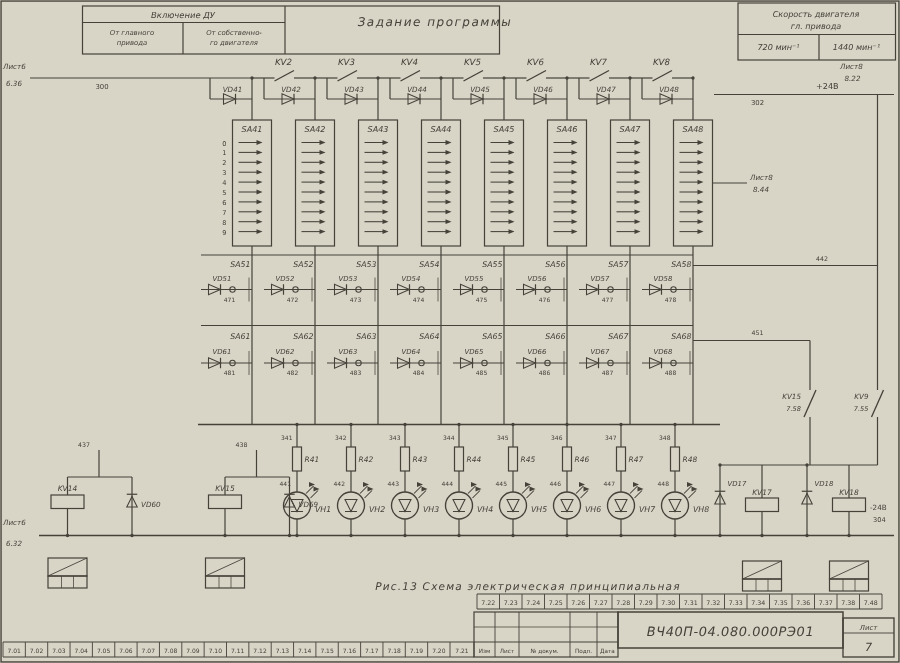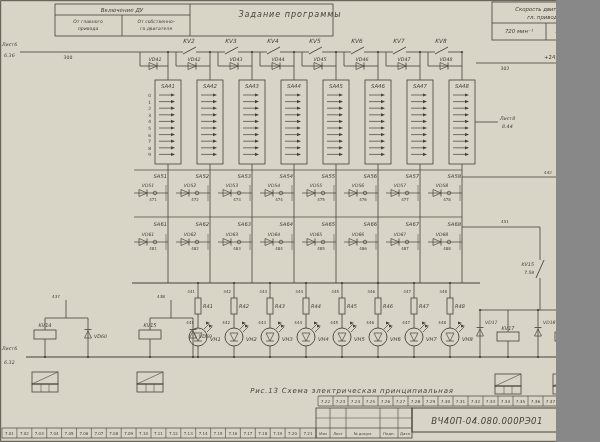--- a/index.html
+++ b/index.html
@@ -1,16 +1,16 @@
 <!DOCTYPE html>
 <html><head>
 <meta charset="utf-8">
 <style>
   html,body{margin:0;padding:0;background:#888;}
-  .page{position:relative;width:556px;height:442px;background:#d8d4c6;overflow:hidden;
+  .page{position:relative;width:600px;height:442px;background:#d8d4c6;overflow:hidden;
         font-family:"DejaVu Sans",sans-serif;}
   svg{display:block;}
   svg text{font-family:"DejaVu Sans",sans-serif;}
 </style>
 </head>
 <body>
 
 <div class="page">
   <svg id="schematic" width="600" height="442" viewBox="0 0 600 442">
       <g>

